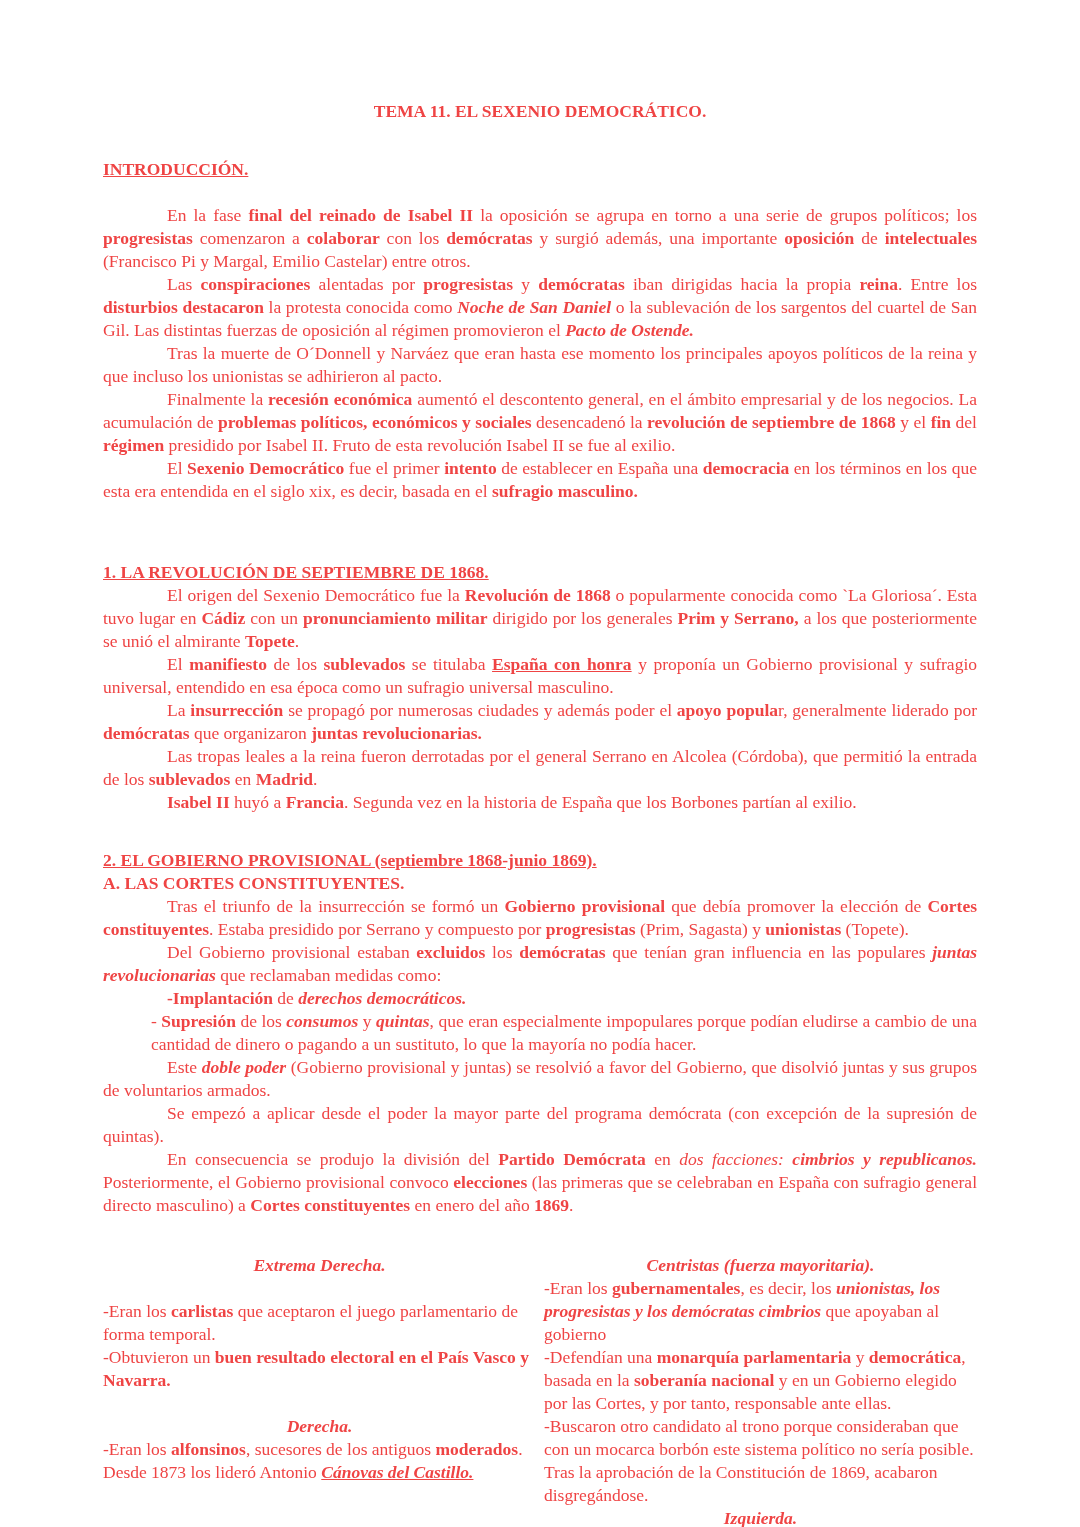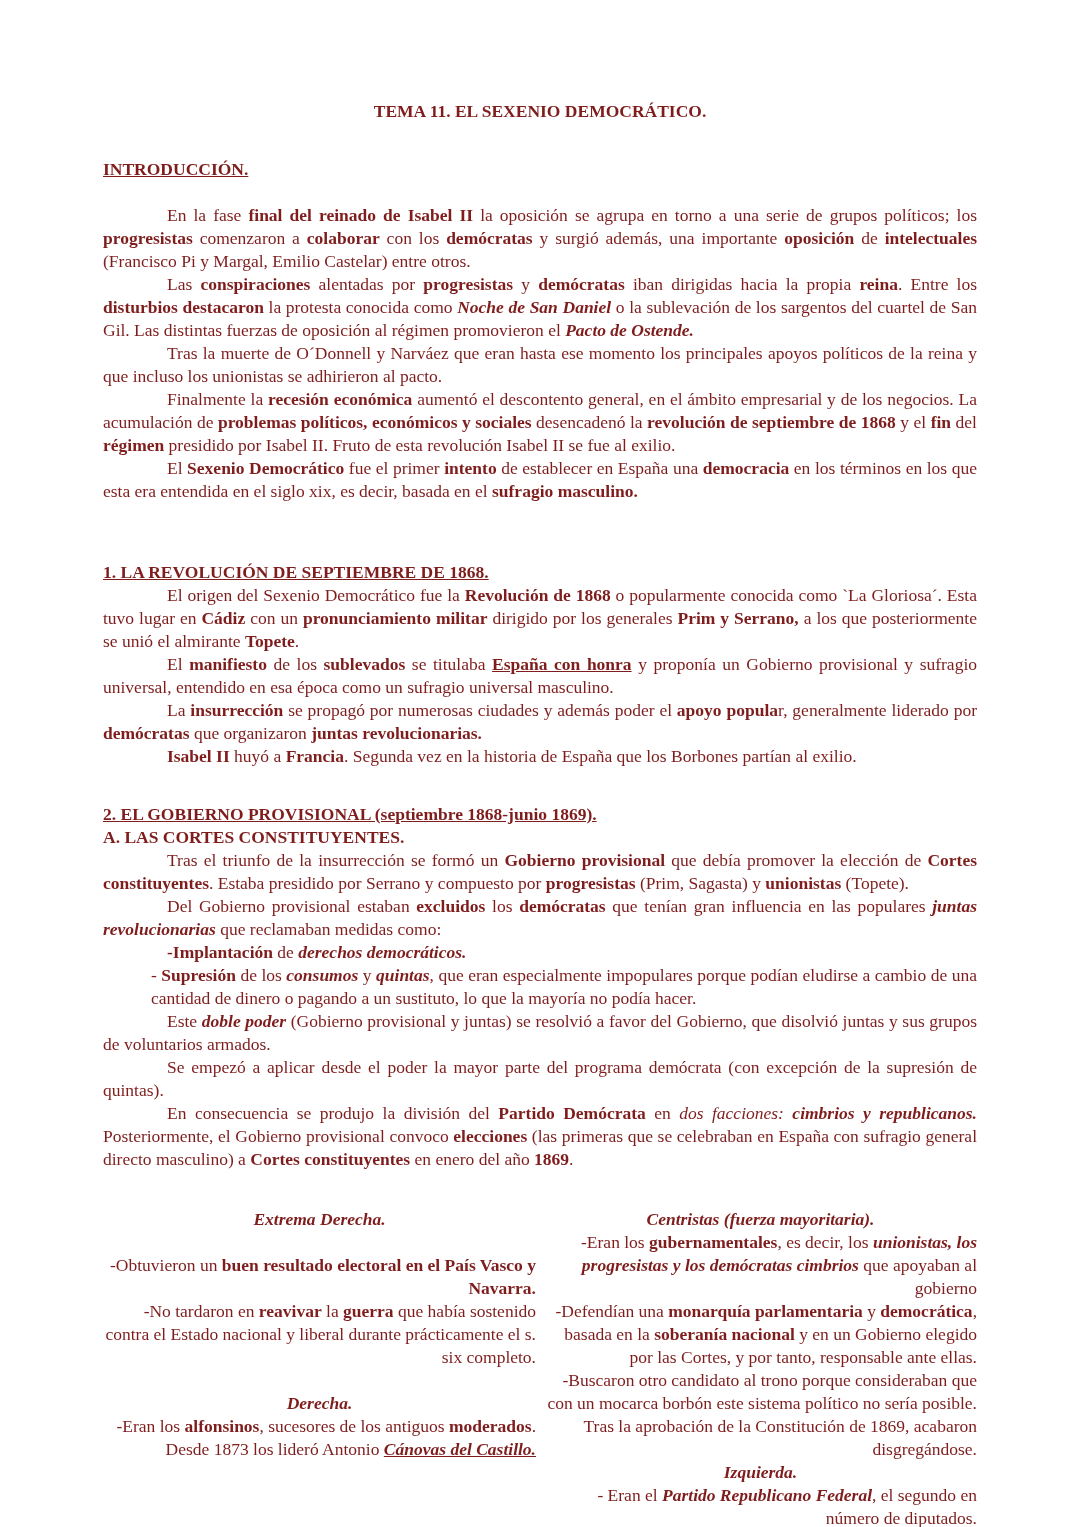--- a/index.html
+++ b/index.html
@@ -1,32 +1,32 @@
 <!DOCTYPE html>
 <html><head>
 <meta charset="utf-8">
 <style>
   html,body{margin:0;padding:0;background:#fff;}
   .page{
     width:1080px;height:1527px;box-sizing:border-box;
-    padding:100px 103px 30px 103px;background:#ffffff;color:#7f1d1d;
+    padding:100px 103px 30px 103px;background:#ffffff;color:#ef4444;
     font-family:"Liberation Serif", "DejaVu Serif", serif;
     font-size:17.5px;line-height:23px;
     overflow:hidden;
   }
   .t{text-align:center;font-weight:bold;}
   .hu{font-weight:bold;text-decoration:underline;margin-top:12px;}
   .h{font-weight:bold;}
   .p{text-indent:64px;text-align:justify;}
   .p0{text-indent:0;text-align:justify;margin-left:48px;}
   .sp{height:23px;}
   .cols{display:flex;gap:8px;margin-top:14px;}
   .col{flex:1 1 0;min-width:0;}
   .ch{font-weight:bold;font-style:italic;text-align:center;}
-  .cp{text-align:right;}
+  .cp{text-align:left;}
   .cb{height:23px;}
   .b{font-weight:bold;}
   .i{font-style:italic;}
   .u{text-decoration:underline;}
 </style>
 </head>
 <body>
 
 <div class="page">
     <div class="t"><span class="b">TEMA 11. EL SEXENIO DEMOCRÁTICO.</span></div>
@@ -37,38 +37,39 @@
     <div class="p"><span>Las </span><span class="b">conspiraciones</span><span> alentadas por </span><span class="b">progresistas</span><span> y </span><span class="b">demócratas</span><span> iban dirigidas hacia la propia </span><span class="b">reina</span><span>. Entre los </span><span class="b">disturbios destacaron</span><span> la protesta conocida como </span><span class="b i">Noche de San Daniel</span><span> o la sublevación de los sargentos del cuartel de San Gil. Las distintas fuerzas de oposición al régimen promovieron el </span><span class="b i">Pacto de Ostende.</span></div>
     <div class="p"><span>Tras la muerte de O´Donnell y Narváez que eran hasta ese momento los principales apoyos políticos de la reina y que incluso los unionistas se adhirieron al pacto.</span></div>
     <div class="p"><span>Finalmente la </span><span class="b">recesión económica</span><span> aumentó el descontento general, en el ámbito empresarial y de los negocios. La acumulación de </span><span class="b">problemas políticos, económicos y sociales</span><span> desencadenó la </span><span class="b">revolución de septiembre de 1868</span><span> y el </span><span class="b">fin</span><span> del </span><span class="b">régimen</span><span> presidido por Isabel II. Fruto de esta revolución Isabel II se fue al exilio.</span></div>
     <div class="p"><span>El </span><span class="b">Sexenio Democrático</span><span> fue el primer </span><span class="b">intento</span><span> de establecer en España una </span><span class="b">democracia</span><span> en los términos en los que esta era entendida en el siglo xix, es decir, basada en el </span><span class="b">sufragio masculino.</span></div>
     <div class="sp"></div>
     <div class="sp"></div>
     <div class="hu"><span class="b">1. LA REVOLUCIÓN DE SEPTIEMBRE DE 1868.</span></div>
     <div class="p"><span>El origen del Sexenio Democrático fue la </span><span class="b">Revolución de 1868</span><span> o popularmente conocida como `La Gloriosa´. Esta tuvo lugar en </span><span class="b">Cádiz</span><span> con un </span><span class="b">pronunciamiento militar</span><span> dirigido por los generales </span><span class="b">Prim y Serrano,</span><span> a los que posteriormente se unió el almirante </span><span class="b">Topete</span><span>.</span></div>
     <div class="p"><span>El </span><span class="b">manifiesto</span><span> de los </span><span class="b">sublevados</span><span> se titulaba </span><span class="b u">España con honra</span><span> y proponía un Gobierno provisional y sufragio universal, entendido en esa época como un sufragio universal masculino.</span></div>
     <div class="p"><span>La </span><span class="b">insurrección</span><span> se propagó por numerosas ciudades y además poder el </span><span class="b">apoyo popula</span><span>r, generalmente liderado por </span><span class="b">demócratas</span><span> que organizaron </span><span class="b">juntas revolucionarias.</span></div>
+    <div class="p"><span>Las tropas leales a la reina fueron derrotadas por el general Serrano en Alcolea (Córdoba), que permitió la entrada de los </span><span class="b">sublevados</span><span> en </span><span class="b">Madrid</span><span>.</span></div>
     <div class="p"><span class="b">Isabel II</span><span> huyó a </span><span class="b">Francia</span><span>. Segunda vez en la historia de España que los Borbones partían al exilio.</span></div>
     <div class="sp"></div>
     <div class="hu"><span class="b">2. EL GOBIERNO PROVISIONAL (septiembre 1868-junio 1869).</span></div>
     <div class="h"><span class="b">A. LAS CORTES CONSTITUYENTES.</span></div>
     <div class="p"><span>Tras el triunfo de la insurrección se formó un </span><span class="b">Gobierno provisional</span><span> que debía promover la elección de </span><span class="b">Cortes constituyentes</span><span>. Estaba presidido por Serrano y compuesto por </span><span class="b">progresistas</span><span> (Prim, Sagasta) y </span><span class="b">unionistas</span><span> (Topete).</span></div>
     <div class="p"><span>Del Gobierno provisional estaban </span><span class="b">excluidos</span><span> los </span><span class="b">demócratas</span><span> que tenían gran influencia en las populares </span><span class="b i">juntas revolucionarias</span><span> que reclamaban medidas como:</span></div>
     <div class="p"><span class="b">-Implantación</span><span> de </span><span class="b i">derechos democráticos.</span></div>
     <div class="p0"><span>- </span><span class="b">Supresión</span><span> de los </span><span class="b i">consumos</span><span> y </span><span class="b i">quintas</span><span>, que eran especialmente impopulares porque podían eludirse a cambio de una cantidad de dinero o pagando a un sustituto, lo que la mayoría no podía hacer.</span></div>
     <div class="p"><span>Este </span><span class="b i">doble poder</span><span> (Gobierno provisional y juntas) se resolvió a favor del Gobierno, que disolvió juntas y sus grupos de voluntarios armados.</span></div>
     <div class="p"><span>Se empezó a aplicar desde el poder la mayor parte del programa demócrata (con excepción de la supresión de quintas).</span></div>
     <div class="p"><span>En consecuencia se produjo la división del </span><span class="b">Partido Demócrata</span><span> en </span><span class="i">dos facciones: </span><span class="b i">cimbrios y republicanos.</span><span> Posteriormente, el Gobierno provisional convoco </span><span class="b">elecciones</span><span> (las primeras que se celebraban en España con sufragio general directo masculino) a </span><span class="b">Cortes constituyentes</span><span> en enero del año </span><span class="b">1869</span><span>.</span></div>
     <div class="sp"></div>
     <div class="cols">
       <div class="col">
         <div class="ch"><span class="b i">Extrema Derecha.</span></div>
         <div class="cb"></div>
+        <div class="cp"><span>-Eran los </span><span class="b">carlistas</span><span> que aceptaron el juego parlamentario de forma temporal.</span></div>
         <div class="cp"><span>-Obtuvieron un </span><span class="b">buen resultado electoral en el País Vasco y Navarra.</span></div>
-        <div class="cp"><span>-No tardaron en </span><span class="b">reavivar</span><span> la </span><span class="b">guerra</span><span> que había sostenido contra el Estado nacional y liberal durante prácticamente el s. six completo.</span></div>
         <div class="cb"></div>
         <div class="ch"><span class="b i">Derecha.</span></div>
         <div class="cp"><span>-Eran los </span><span class="b">alfonsinos</span><span>, sucesores de los antiguos </span><span class="b">moderados</span><span>. Desde 1873 los lideró Antonio </span><span class="b i u">Cánovas del Castillo.</span></div>
       </div>
       <div class="col">
         <div class="ch"><span class="b i">Centristas (fuerza mayoritaria).</span></div>
         <div class="cp"><span>-Eran los </span><span class="b">gubernamentales</span><span>, es decir, los </span><span class="b i">unionistas, los progresistas y los demócratas cimbrios</span><span> que apoyaban al gobierno</span></div>
         <div class="cp"><span>-Defendían una </span><span class="b">monarquía parlamentaria</span><span> y </span><span class="b">democrática</span><span>, basada en la </span><span class="b">soberanía nacional</span><span> y en un Gobierno elegido por las Cortes, y por tanto, responsable ante ellas.</span></div>
         <div class="cp"><span>-Buscaron otro candidato al trono porque consideraban que con un mocarca borbón este sistema político no sería posible.</span></div>
         <div class="cp"><span>Tras la aprobación de la Constitución de 1869, acabaron disgregándose.</span></div>

